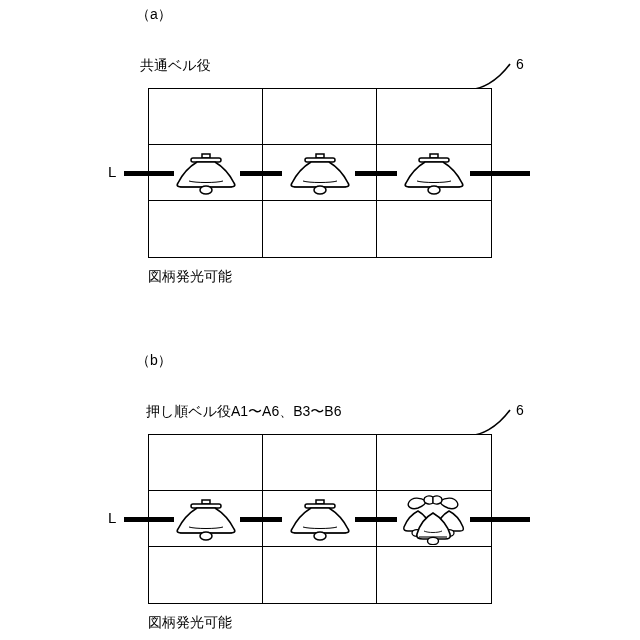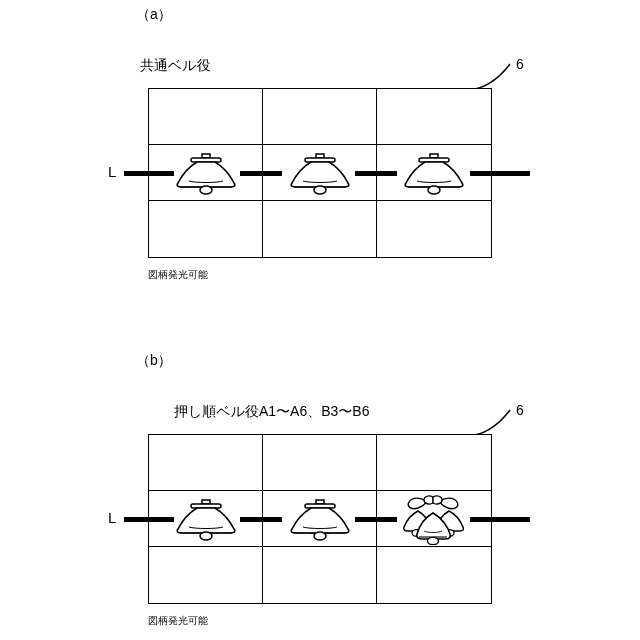--- a/index.html
+++ b/index.html
@@ -25,21 +25,21 @@
     font-size: 14px;
     letter-spacing: 0px;
   }
   .caption-top {
     position: absolute;
     font-size: 14px;
     white-space: nowrap;
   }
   .caption-bottom {
     position: absolute;
-    font-size: 10px;
+    font-size: 14px;
     white-space: nowrap;
   }
   .ref-num {
     position: absolute;
     font-size: 14px;
   }
   .ref-line {
     position: absolute;
   }
   .grid {
@@ -145,21 +145,21 @@
   <div class="lineseg" style="left:355px;top:171px;width:42px;"></div>
   <div class="lineseg" style="left:470px;top:171px;width:60px;"></div>
 
   <div class="caption-bottom" style="left:148px;top:268px;">図柄発光可能</div>
 </div>
 
 <div class="panel" style="top:348px;height:292px;">
 
   <div class="panel-label" style="left:136px;top:4px;">（b）</div>
 
-  <div class="caption-top" style="left:146px;top:55px;margin-left:28px;">押し順ベル役A1〜A6、B3〜B6</div>
+  <div class="caption-top" style="left:146px;top:55px;">押し順ベル役A1〜A6、B3〜B6</div>
 
   <div class="ref-num" style="left:516px;top:54px;">6</div>
   <svg class="ref-line" style="left:470px;top:54px;" width="46" height="34" viewBox="0 0 46 34">
     <path d="M2 33 C 10 33, 26 27, 40 8" stroke="#000" stroke-width="1.6" fill="none"></path>
   </svg>
 
   <div class="grid" style="left:148px;top:86px;width:344px;height:170px;">
     <div class="cell col1 row1"></div>
     <div class="cell col2 row1"></div>
     <div class="cell col3 row1"></div>

